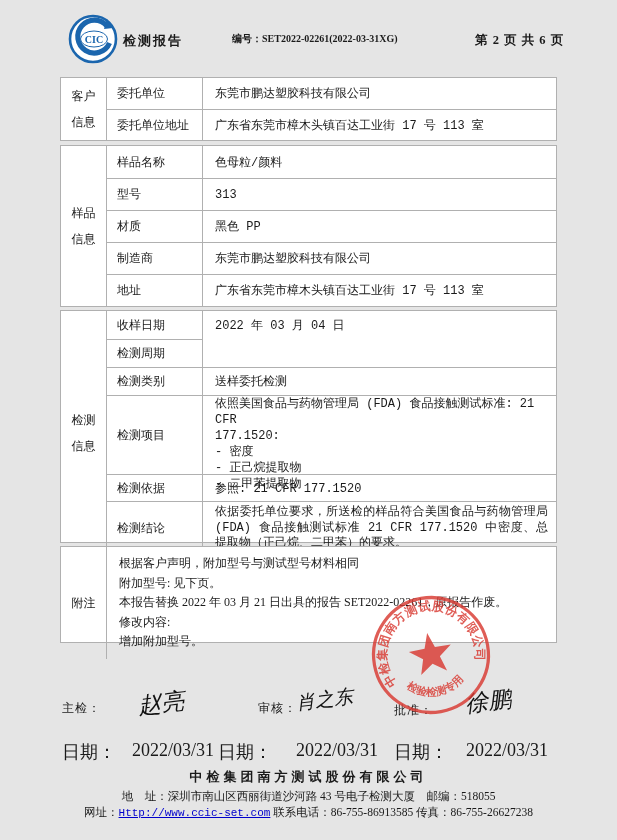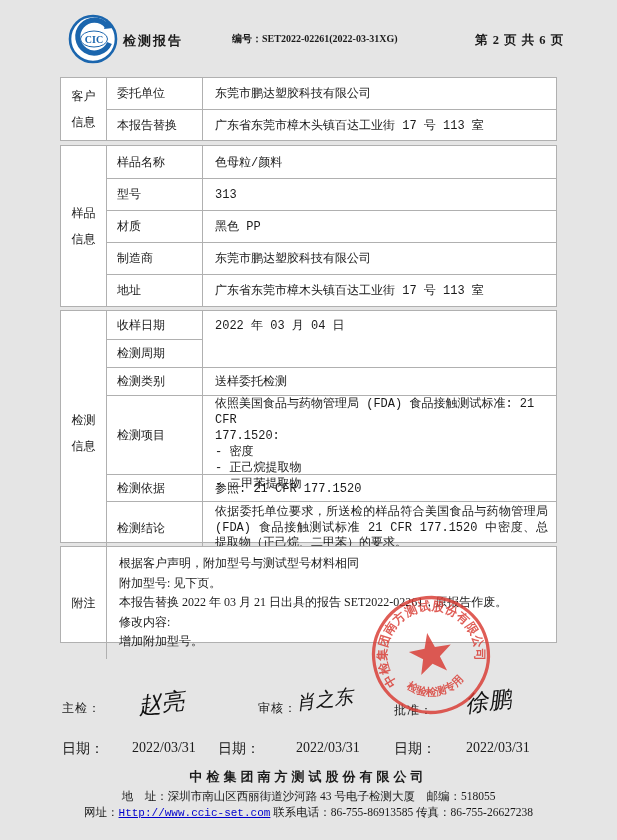--- a/index.html
+++ b/index.html
@@ -49,21 +49,21 @@
   }
   
   .stamp{position:absolute;left:368px;top:592px;width:126px;height:126px;color:var(--stamp-red);
     opacity:.82;z-index:5;pointer-events:none;}
   
   .sig-label{position:absolute;font-size:12px;letter-spacing:1px;}
   .sig-name{
     position:absolute;font-size:23px;font-style:italic;color:#111;
     transform:rotate(-7deg);font-family:"DejaVu Serif",serif;white-space:nowrap;
   }
-  .sig-date{position:absolute;font-size:14px;}
+  .sig-date{position:absolute;font-size:18px;}
   
   .ft-company{position:absolute;left:0;width:617px;top:768px;text-align:center;
     font-weight:bold;font-size:13px;letter-spacing:4px;}
   .ft-line{position:absolute;left:0;width:617px;text-align:center;font-size:11.5px;}
   .ft-addr{top:789px;}
   .ft-web{top:805px;}
   .ft-web a{color:var(--link-blue);
     font-family:"Liberation Mono","DejaVu Sans Mono",monospace;font-size:11px;}
 </style>
 </head>
@@ -81,21 +81,21 @@
   <div class="hdr-title">检测报告</div>
   <div class="hdr-no">编号：SET2022-02261(2022-03-31XG)</div>
   <div class="hdr-page">第 2 页 共 6 页</div>
 
   <div class="section" style="top:77px;height:64px;grid-template-rows:repeat(2,1fr);">
     <div class="sec-label" style="grid-row:1/span 2;">
         <span>客户信息</span>
       </div>
     <div class="c-label">委托单位</div>
     <div class="c-value">东莞市鹏达塑胶科技有限公司</div>
-    <div class="c-label bt">本报告替换</div>
+    <div class="c-label bt">委托单位地址</div>
     <div class="c-value bt">广东省东莞市樟木头镇百达工业街 17 号 113 室</div>
   </div>
 
   <div class="section" style="top:145px;height:162px;grid-template-rows:repeat(5,1fr);">
     <div class="sec-label" style="grid-row:1/span 5;">
         <span>样品信息</span>
       </div>
     <div class="c-label">样品名称</div>
     <div class="c-value">色母粒/颜料</div>
     <div class="c-label bt">型号</div>

